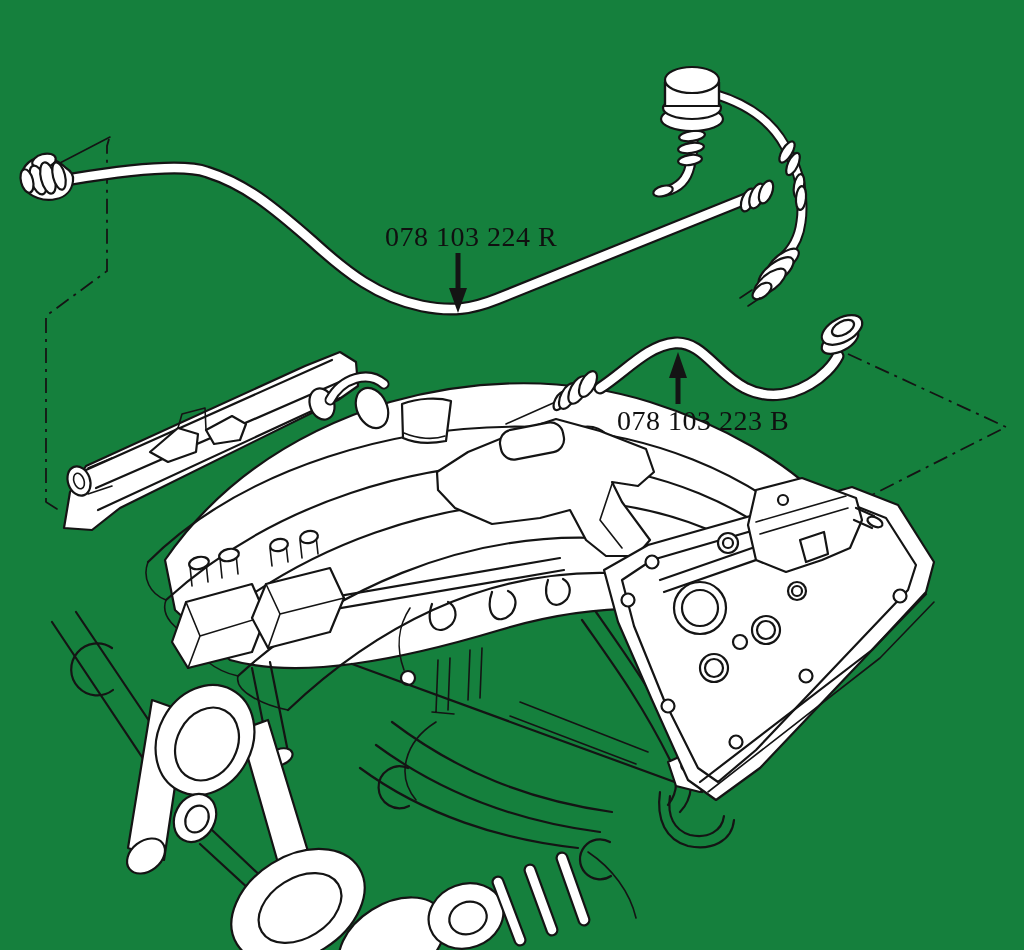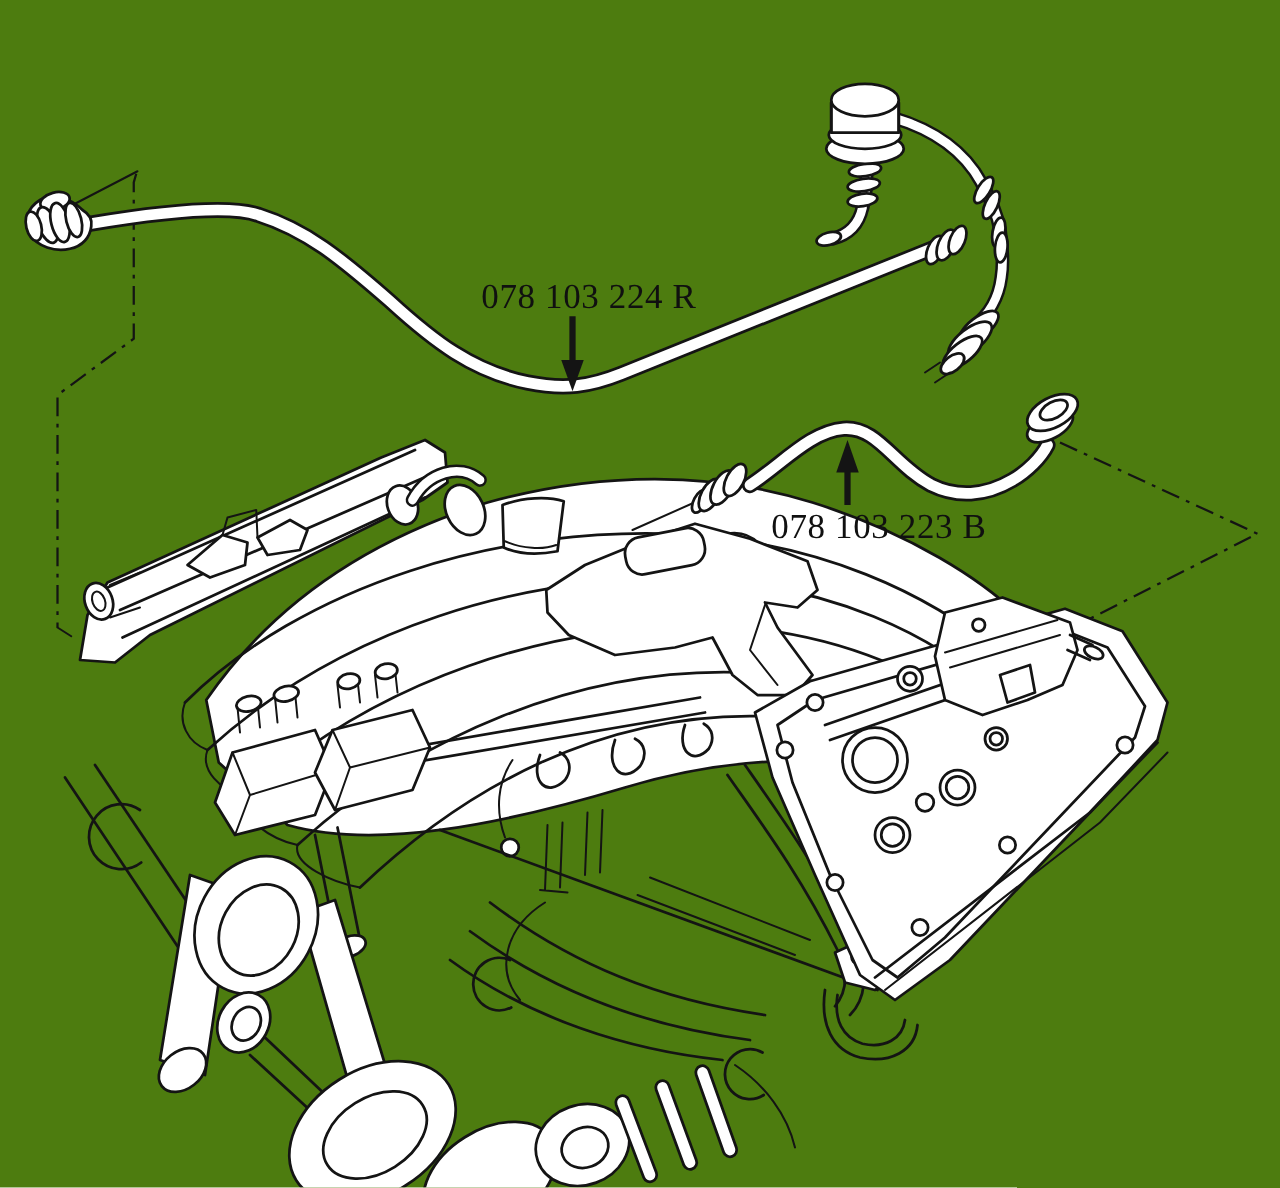--- a/index.html
+++ b/index.html
@@ -1,17 +1,17 @@
 <!DOCTYPE html>
 <html><head>
 <meta charset="utf-8">
 <style>
   html,body{margin:0;padding:0;background:#ffffff;}
   body{width:1024px;height:950px;overflow:hidden;}
-  .canvas{width:1024px;height:950px;background:#4d7c0f;position:relative;}
+  .canvas{width:1024px;height:950px;background:#15803d;position:relative;}
   svg{display:block;}
   
   .ln{fill:none;stroke:#141414;stroke-width:2.2;stroke-linecap:round;stroke-linejoin:round;}
   .lnf{fill:#ffffff;stroke:#141414;stroke-width:2.2;stroke-linecap:round;stroke-linejoin:round;}
   .thin{fill:none;stroke:#141414;stroke-width:1.6;stroke-linecap:round;stroke-linejoin:round;}
   .tubeo{fill:none;stroke:#141414;stroke-width:13;stroke-linecap:round;stroke-linejoin:round;}
   .tubei{fill:none;stroke:#ffffff;stroke-width:8.6;stroke-linecap:round;stroke-linejoin:round;}
   .tubeo2{fill:none;stroke:#141414;stroke-width:11;stroke-linecap:round;stroke-linejoin:round;}
   .tubei2{fill:none;stroke:#ffffff;stroke-width:7;stroke-linecap:round;stroke-linejoin:round;}
   .rib{fill:#ffffff;stroke:#141414;stroke-width:2.2;}

